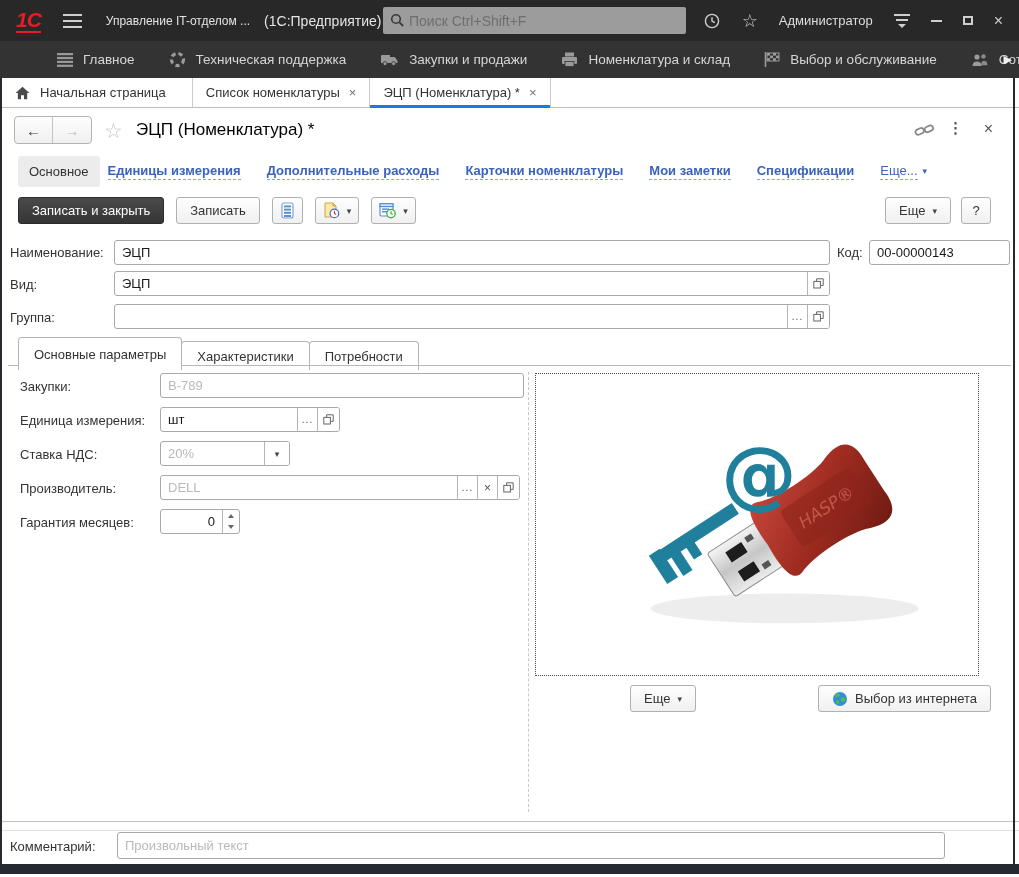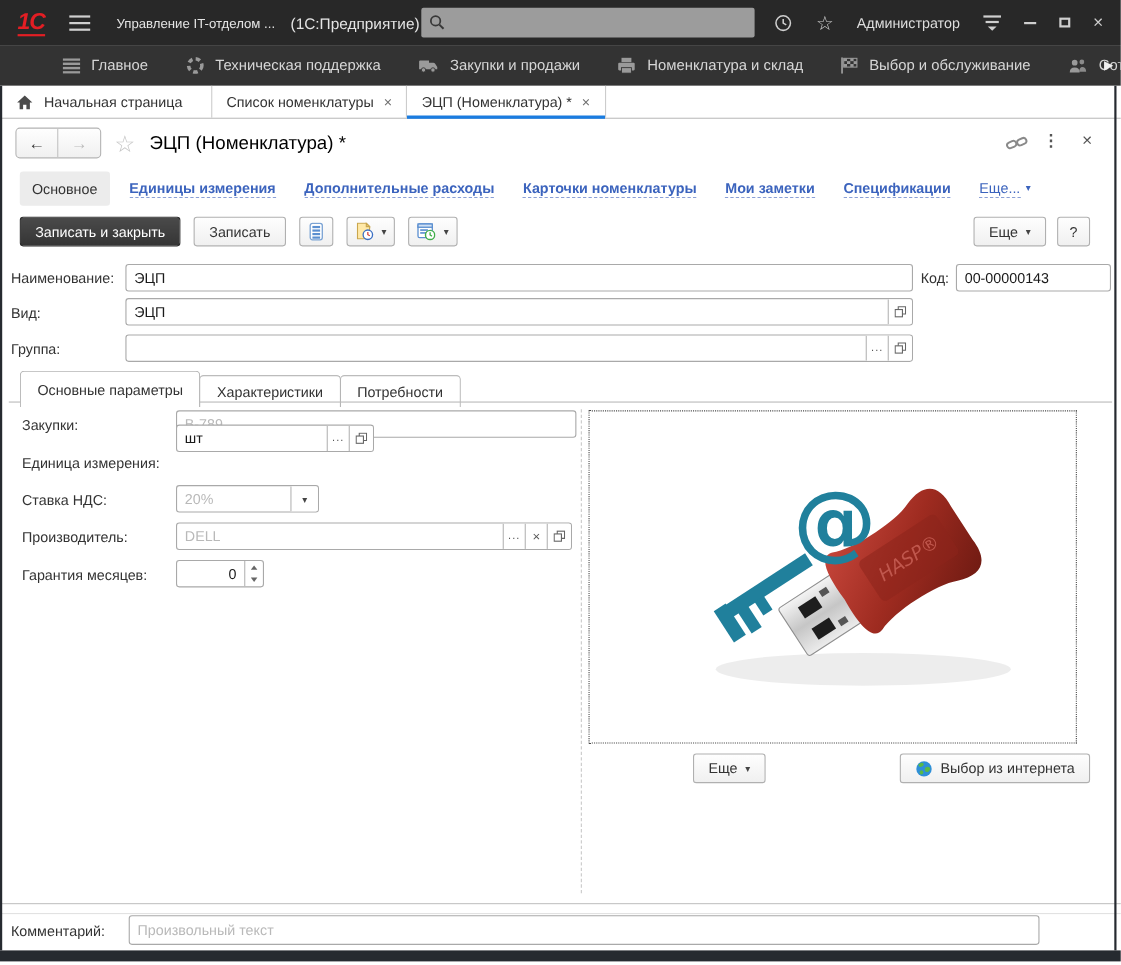--- a/index.html
+++ b/index.html
@@ -48,21 +48,21 @@
   .navbtn.back { border-right:1px solid #c3c3c3; color:#3c3c3c; }
   .navbtn.fwd { color:#bcbcbc; }
   .fh-star { position:absolute; left:104px; top:7px; font-size:21px; color:#c4c4c4; }
   .fh-title { position:absolute; left:136px; top:8px; font-size:17px; color:#000; white-space:nowrap; }
   .fh-link { position:absolute; right:84px; top:10px; }
   .fh-kebab { position:absolute; right:56px; top:7px; font-size:15px; font-weight:bold; color:#555; letter-spacing:0; }
   .fh-close { position:absolute; right:26px; top:8px; font-size:16px; color:#555; }
 
   
   .nav-row { position:absolute; top:153px; left:0; right:0; height:36px; display:flex; align-items:center; padding-left:18px; }
-  .nav-active { background:#ececec; border-radius:3px; padding:8px 11px; color:#333; margin-right:18px; }
+  .nav-active { background:#ececec; border-radius:3px; padding:8px 11px; color:#333; margin-right:8px; }
   .nav-link { color:#3b63bd; border-bottom:1px dashed #8ba0d6; padding-bottom:1px; margin-right:26px; cursor:pointer; white-space:nowrap;font-weight:bold; }
   .nav-more { color:#3b63bd; border-bottom:1px dashed #8ba0d6; padding-bottom:1px; cursor:pointer; }
   .nav-more-arrow { color:#3b63bd; font-size:9px; margin-left:5px; }
 
   
   .cmd-row { position:absolute; top:197px; left:0; right:0; height:34px; }
   .btn { display:inline-flex; align-items:center; justify-content:center; gap:7px; height:27px; border:1px solid #b0b0b0; border-radius:3px; background:linear-gradient(#fefefe,#f0f0f0); color:#333; font-size:13px; padding:0 13px; cursor:pointer; white-space:nowrap; }
   .btn-dark { background:linear-gradient(#4a4a4a,#353535); border-color:#2c2c2c; color:#fff; }
   .btn-icon { padding:0 7px; }
   .dd { font-size:9px; color:#444; }
@@ -121,20 +121,21 @@
         <span></span>
         <span></span>
       </div>
     <div class="tb-title">Управление IT-отделом ...</div>
     <div class="tb-platform">(1С:Предприятие)</div>
     <div class="search-wrap">
       <svg width="15" height="15" viewBox="0 0 15 15">
           <circle cx="6" cy="6" r="4.3" fill="none" stroke="#383838" stroke-width="1.6"></circle>
           <line x1="9.4" y1="9.4" x2="13.2" y2="13.2" stroke="#383838" stroke-width="1.8"></line>
         </svg>
+      <input placeholder="Поиск Ctrl+Shift+F" style="">
     </div>
     <div class="tb-right">
       <svg width="17" height="18" viewBox="0 0 16 17">
           <path d="M8 1.5 C5.4 1.5 4 3.4 4 6 L4 9.5 L2.6 11.5 L13.4 11.5 L12 9.5 L12 6 C12 3.4 10.6 1.5 8 1.5 Z" fill="none" stroke="#cfcfcf" stroke-width="1.4"></path>
           <path d="M6.3 13 A1.9 1.9 0 0 0 9.7 13" fill="none" stroke="#cfcfcf" stroke-width="1.4"></path>
         </svg>
       <svg width="18" height="18" viewBox="0 0 18 18">
           <circle cx="9" cy="9" r="6.6" fill="none" stroke="#cfcfcf" stroke-width="1.4"></circle>
           <path d="M9 5.2 L9 9 L11.8 10.6" fill="none" stroke="#cfcfcf" stroke-width="1.4"></path>
         </svg>
@@ -345,21 +346,21 @@
   </div>
   <div class="content-border"></div>
   <div class="vsep"></div>
 
   <div class="flabel" style="left:20px; top:379px;">Закупки:</div>
   <div class="field1c" style="left:160px; top:373px; width:364px;">
     <input class="grey" value="B-789" style="">
   </div>
 
   <div class="flabel" style="left:20px; top:413px;">Единица измерения:</div>
-  <div class="field1c" style="left:160px; top:386px; width:180px;">
+  <div class="field1c" style="left:160px; top:407px; width:180px;">
     <input value="шт" style="">
     <span class="fbtn w20">...</span>
     <span class="fbtn w22">
         <svg width="11" height="11" viewBox="0 0 11 11">
           <rect x="0.8" y="3.4" width="6.6" height="6.6" fill="#fff" stroke="#666"></rect>
           <path d="M3.6 3.4 L3.6 0.8 L10.2 0.8 L10.2 7.4 L7.6 7.4" fill="none" stroke="#666"></path>
         </svg>
       </span>
   </div>
 

